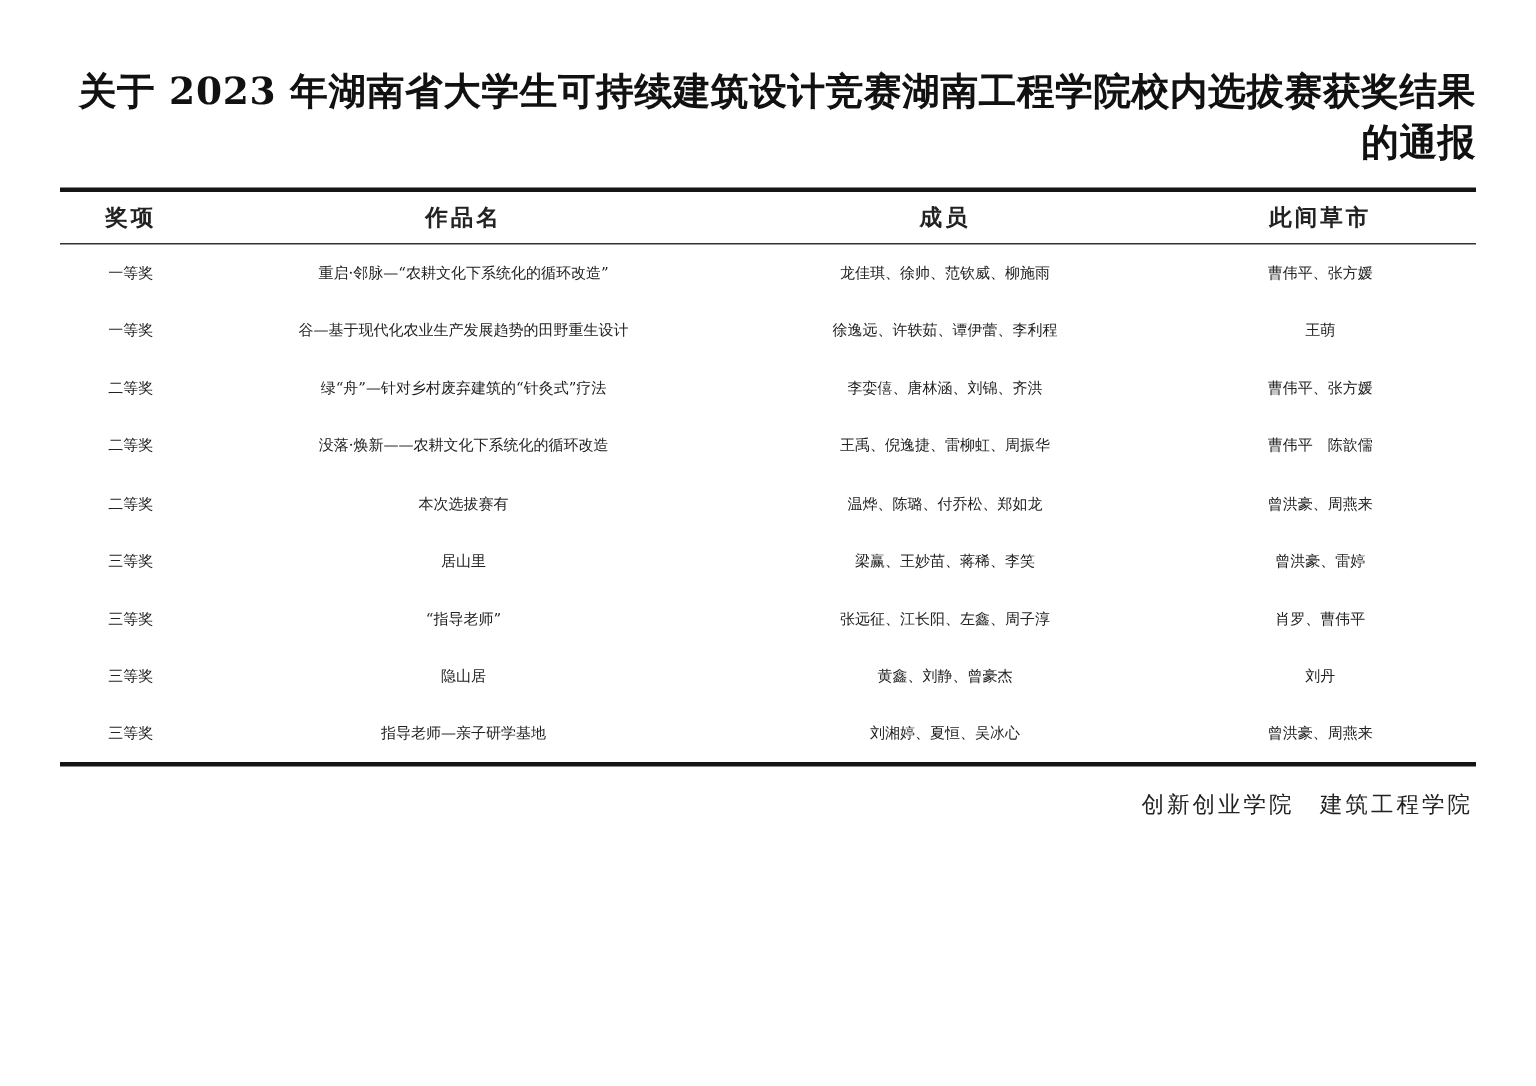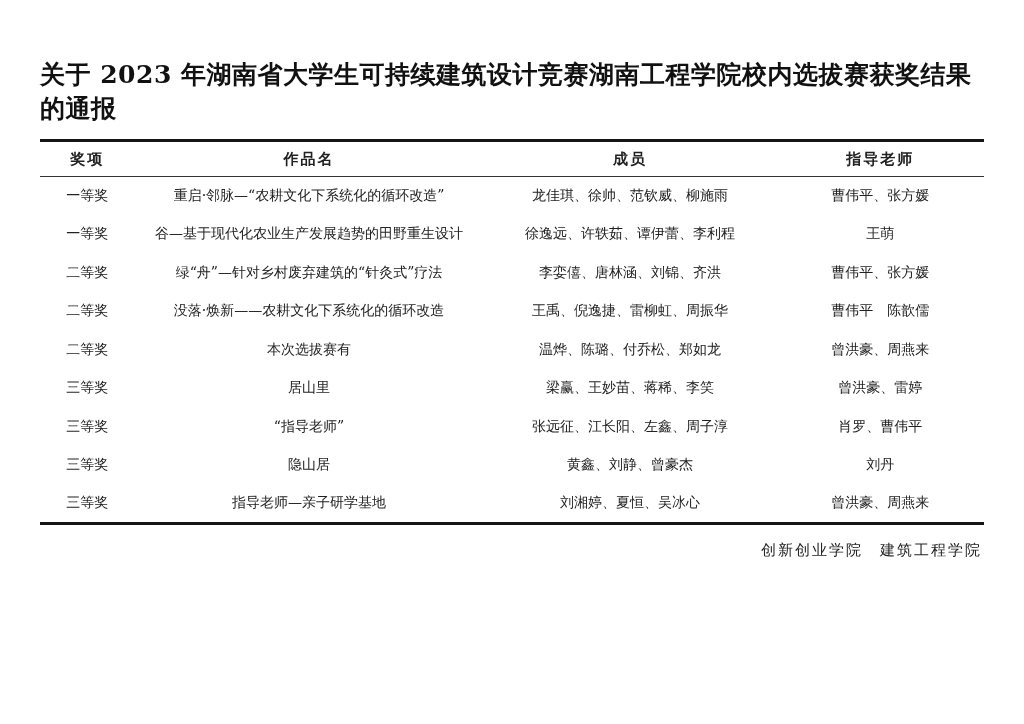--- a/index.html
+++ b/index.html
@@ -13,24 +13,24 @@
   }
   .page {
     width: 1024px;
     height: 724px;
     padding: 30px 40px 0 40px;
     background: #ffffff;
   }
   .doc-title {
     font-size: 25px;
     font-weight: bold;
-    text-align: left;
+    text-align: right;
     letter-spacing: 0.5px;
     line-height: 34px;
-    margin-top: 28px;
+    margin-top: 14px;
     color: #111111;
   }
   .intro {
     margin-top: 32px;
     font-size: 15.5px;
     line-height: 40px;
     text-indent: 2em;
     text-align: justify;
     text-align-last: justify;
     color: #222222;
@@ -53,21 +53,21 @@
   table.awards th {
     font-weight: bold;
     font-size: 15px;
     height: 36px;
     text-align: center;
     vertical-align: middle;
     letter-spacing: 2px;
     color: #222222;
   }
   table.awards td {
-    font-size: 14px;
+    font-size: 10px;
     height: 38.5px;
     text-align: center;
     vertical-align: middle;
     color: #222222;
     overflow: hidden;
     white-space: nowrap;
   }
   .footer {
     margin-top: 16px;
     text-align: right;
@@ -92,21 +92,21 @@
       <col class="c-award">
       <col class="c-work">
       <col class="c-members">
       <col class="c-advisor">
     </colgroup>
     <thead>
       <tr>
           <th>奖项</th>
           <th>作品名</th>
           <th>成员</th>
-          <th>指导老师</th>
+          <th>此间草市</th>
         </tr>
     </thead>
     <tbody>
         <tr>
           <td>一等奖</td>
           <td>重启·邻脉—“农耕文化下系统化的循环改造”</td>
           <td>龙佳琪、徐帅、范钦威、柳施雨</td>
           <td>曹伟平、张方媛</td>
         </tr>
         <tr>

